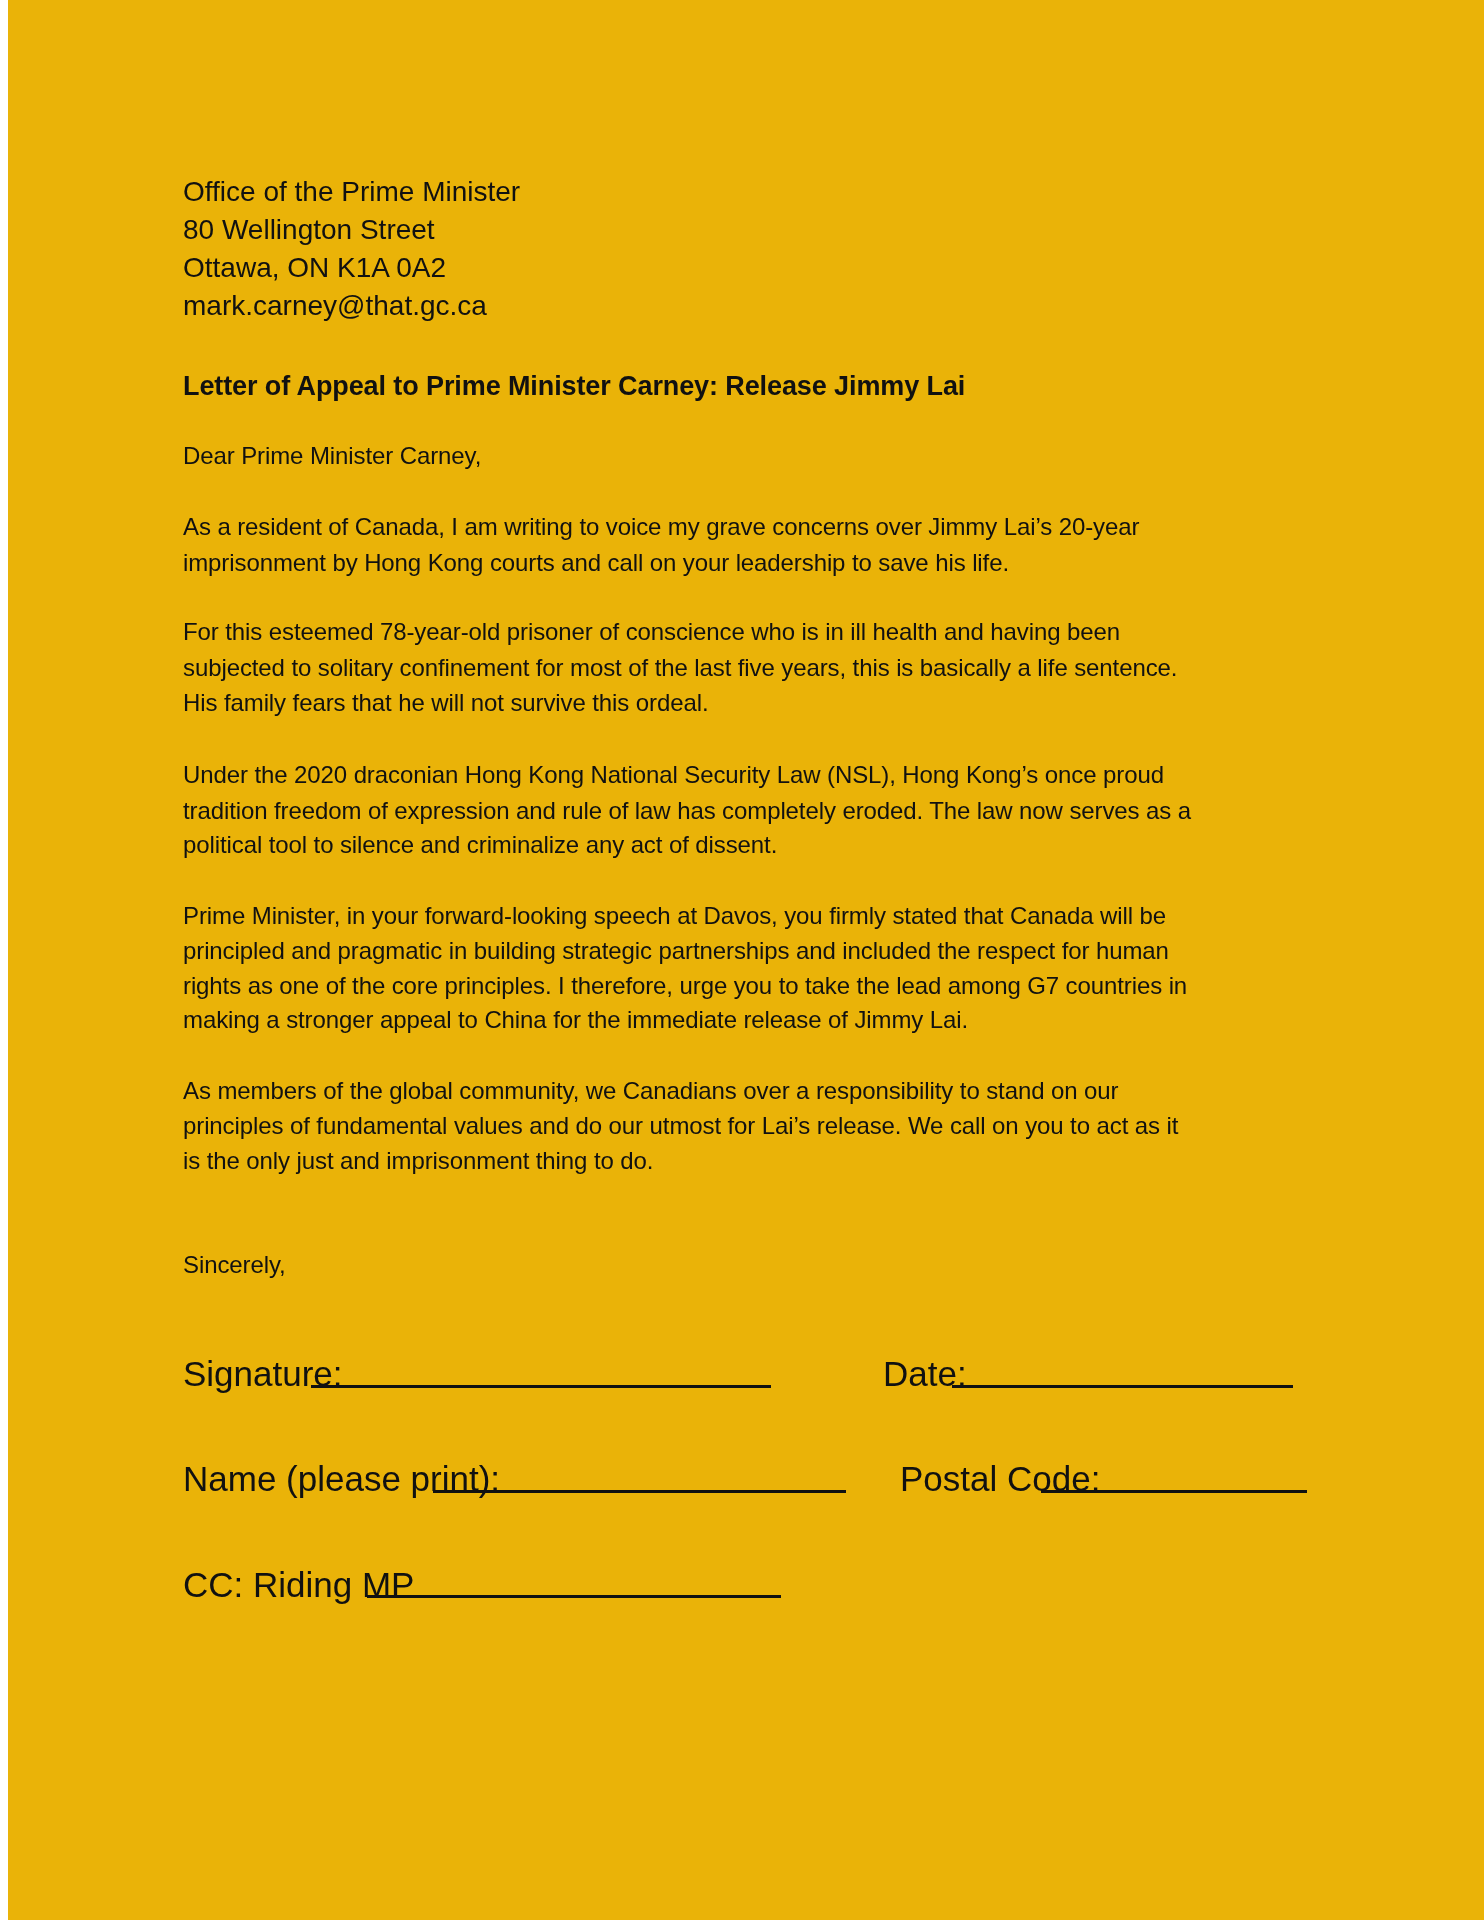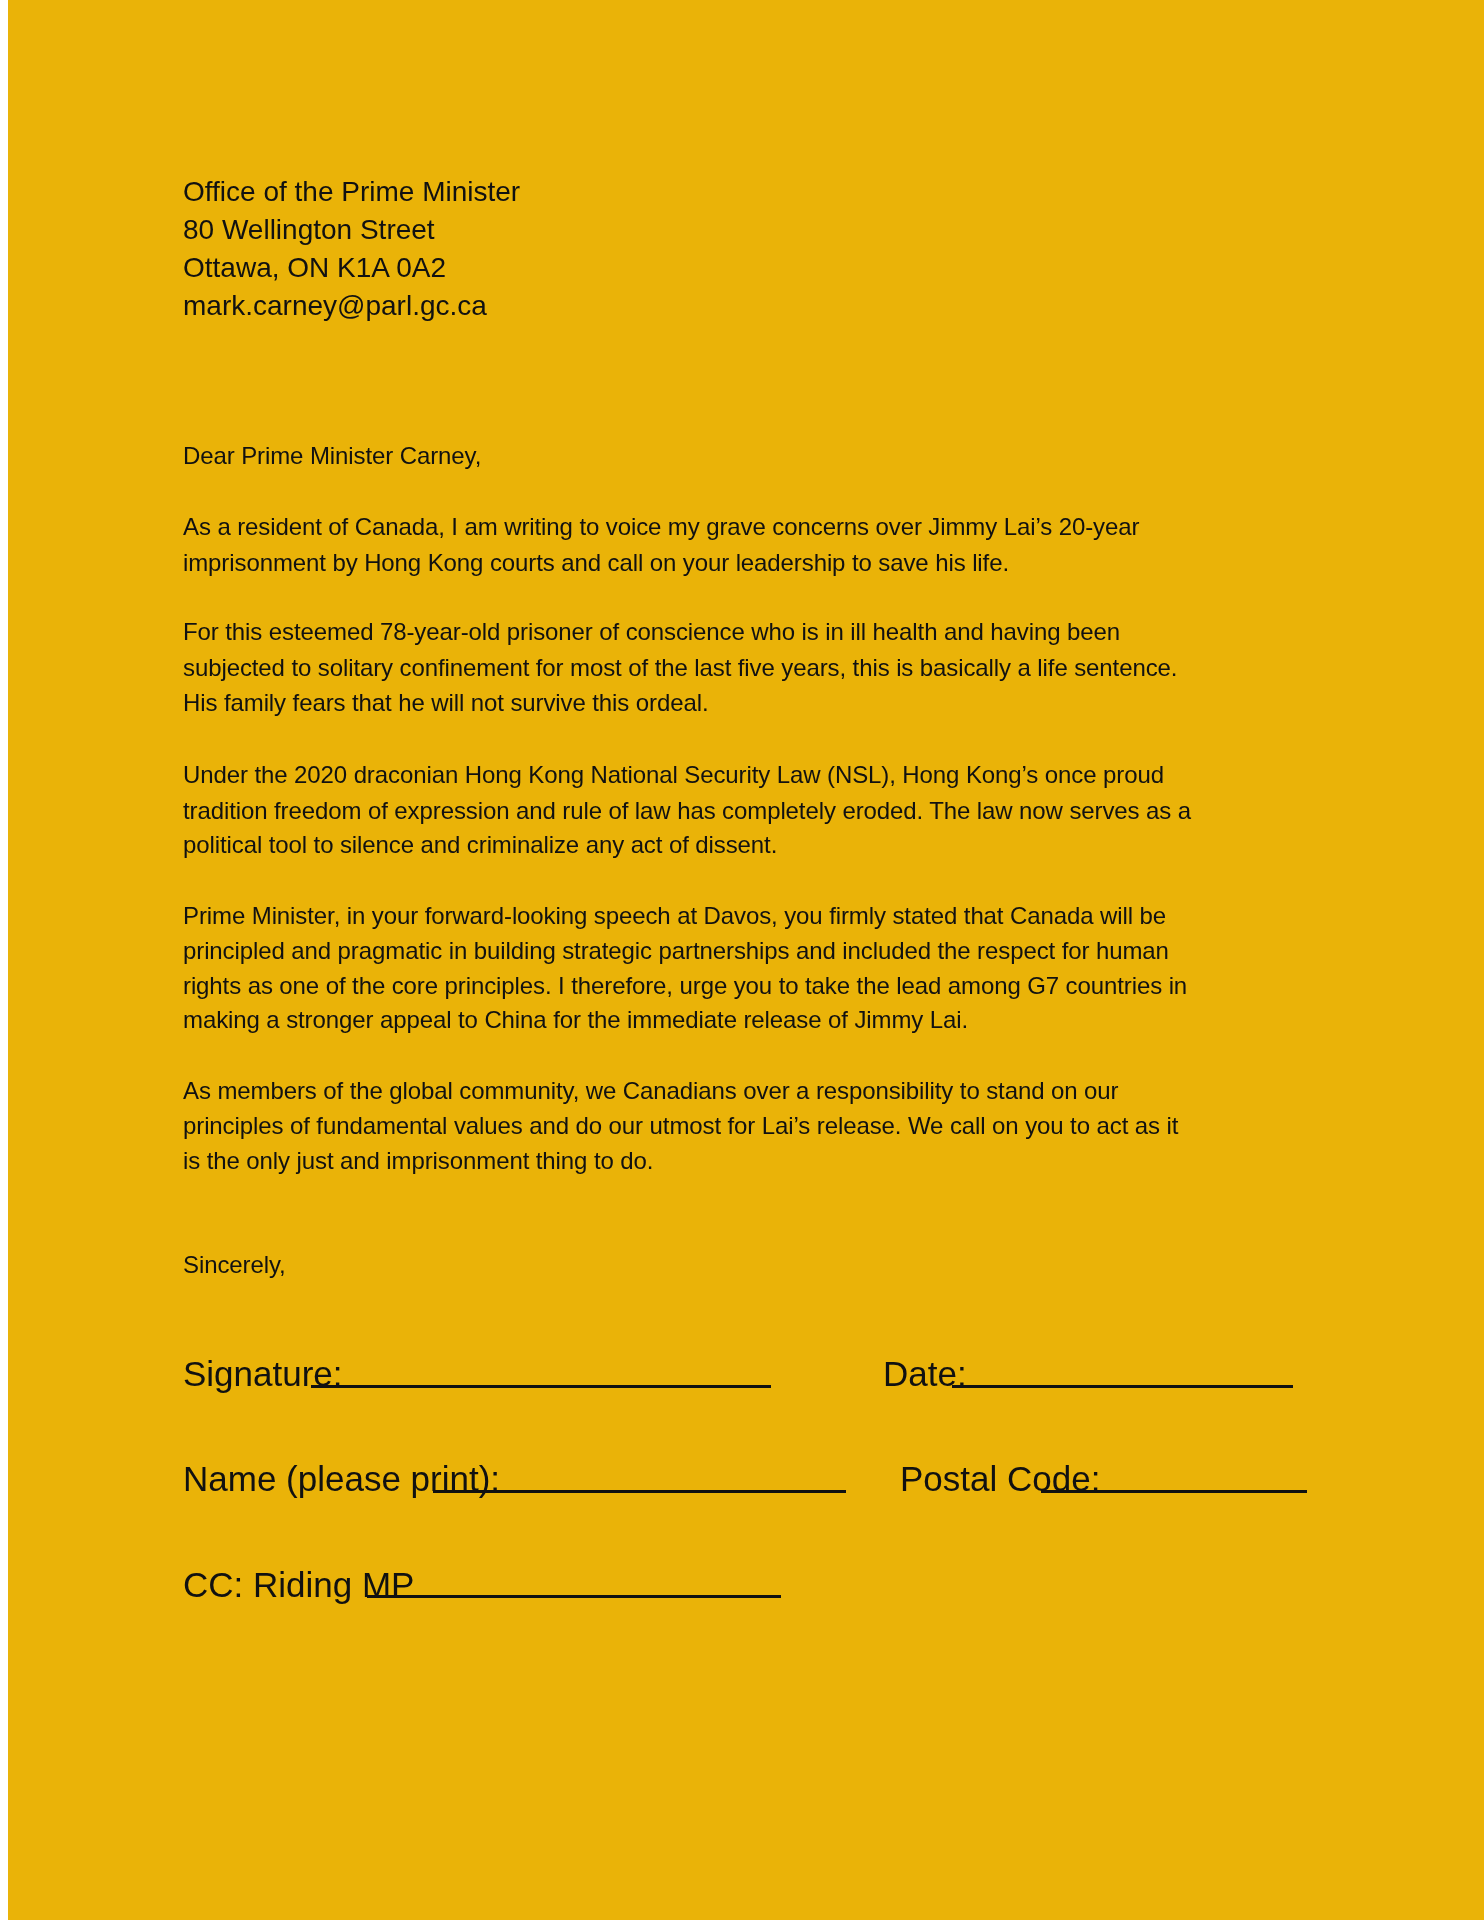--- a/index.html
+++ b/index.html
@@ -53,23 +53,24 @@
   </style>
 </head>
 <body>
 
 <div class="page">
 
   <div>
     <div class="line addr" style="top:177px">Office of the Prime Minister</div>
     <div class="line addr" style="top:215px">80 Wellington Street</div>
     <div class="line addr" style="top:253px">Ottawa, ON K1A 0A2</div>
-    <div class="line addr" style="top:291px">mark.carney@parl.gc.ca</div>
+    <div class="line addr" style="top:291px">mark.carney@that.gc.ca</div>
   </div>
 
+  <div class="line title" style="top:371px">Letter of Appeal to Prime Minister Carney: Release Jimmy Lai</div>
 
   <div class="line" style="top:441px">Dear Prime Minister Carney,</div>
 
   <div>
     <div class="line" style="top:512px">As a resident of Canada, I am writing to voice my grave concerns over Jimmy Lai’s 20-year</div>
     <div class="line" style="top:548px">imprisonment by Hong Kong courts and call on your leadership to save his life.</div>
   </div>
 
   <div>
     <div class="line" style="top:617px">For this esteemed 78-year-old prisoner of conscience who is in ill health and having been</div>

